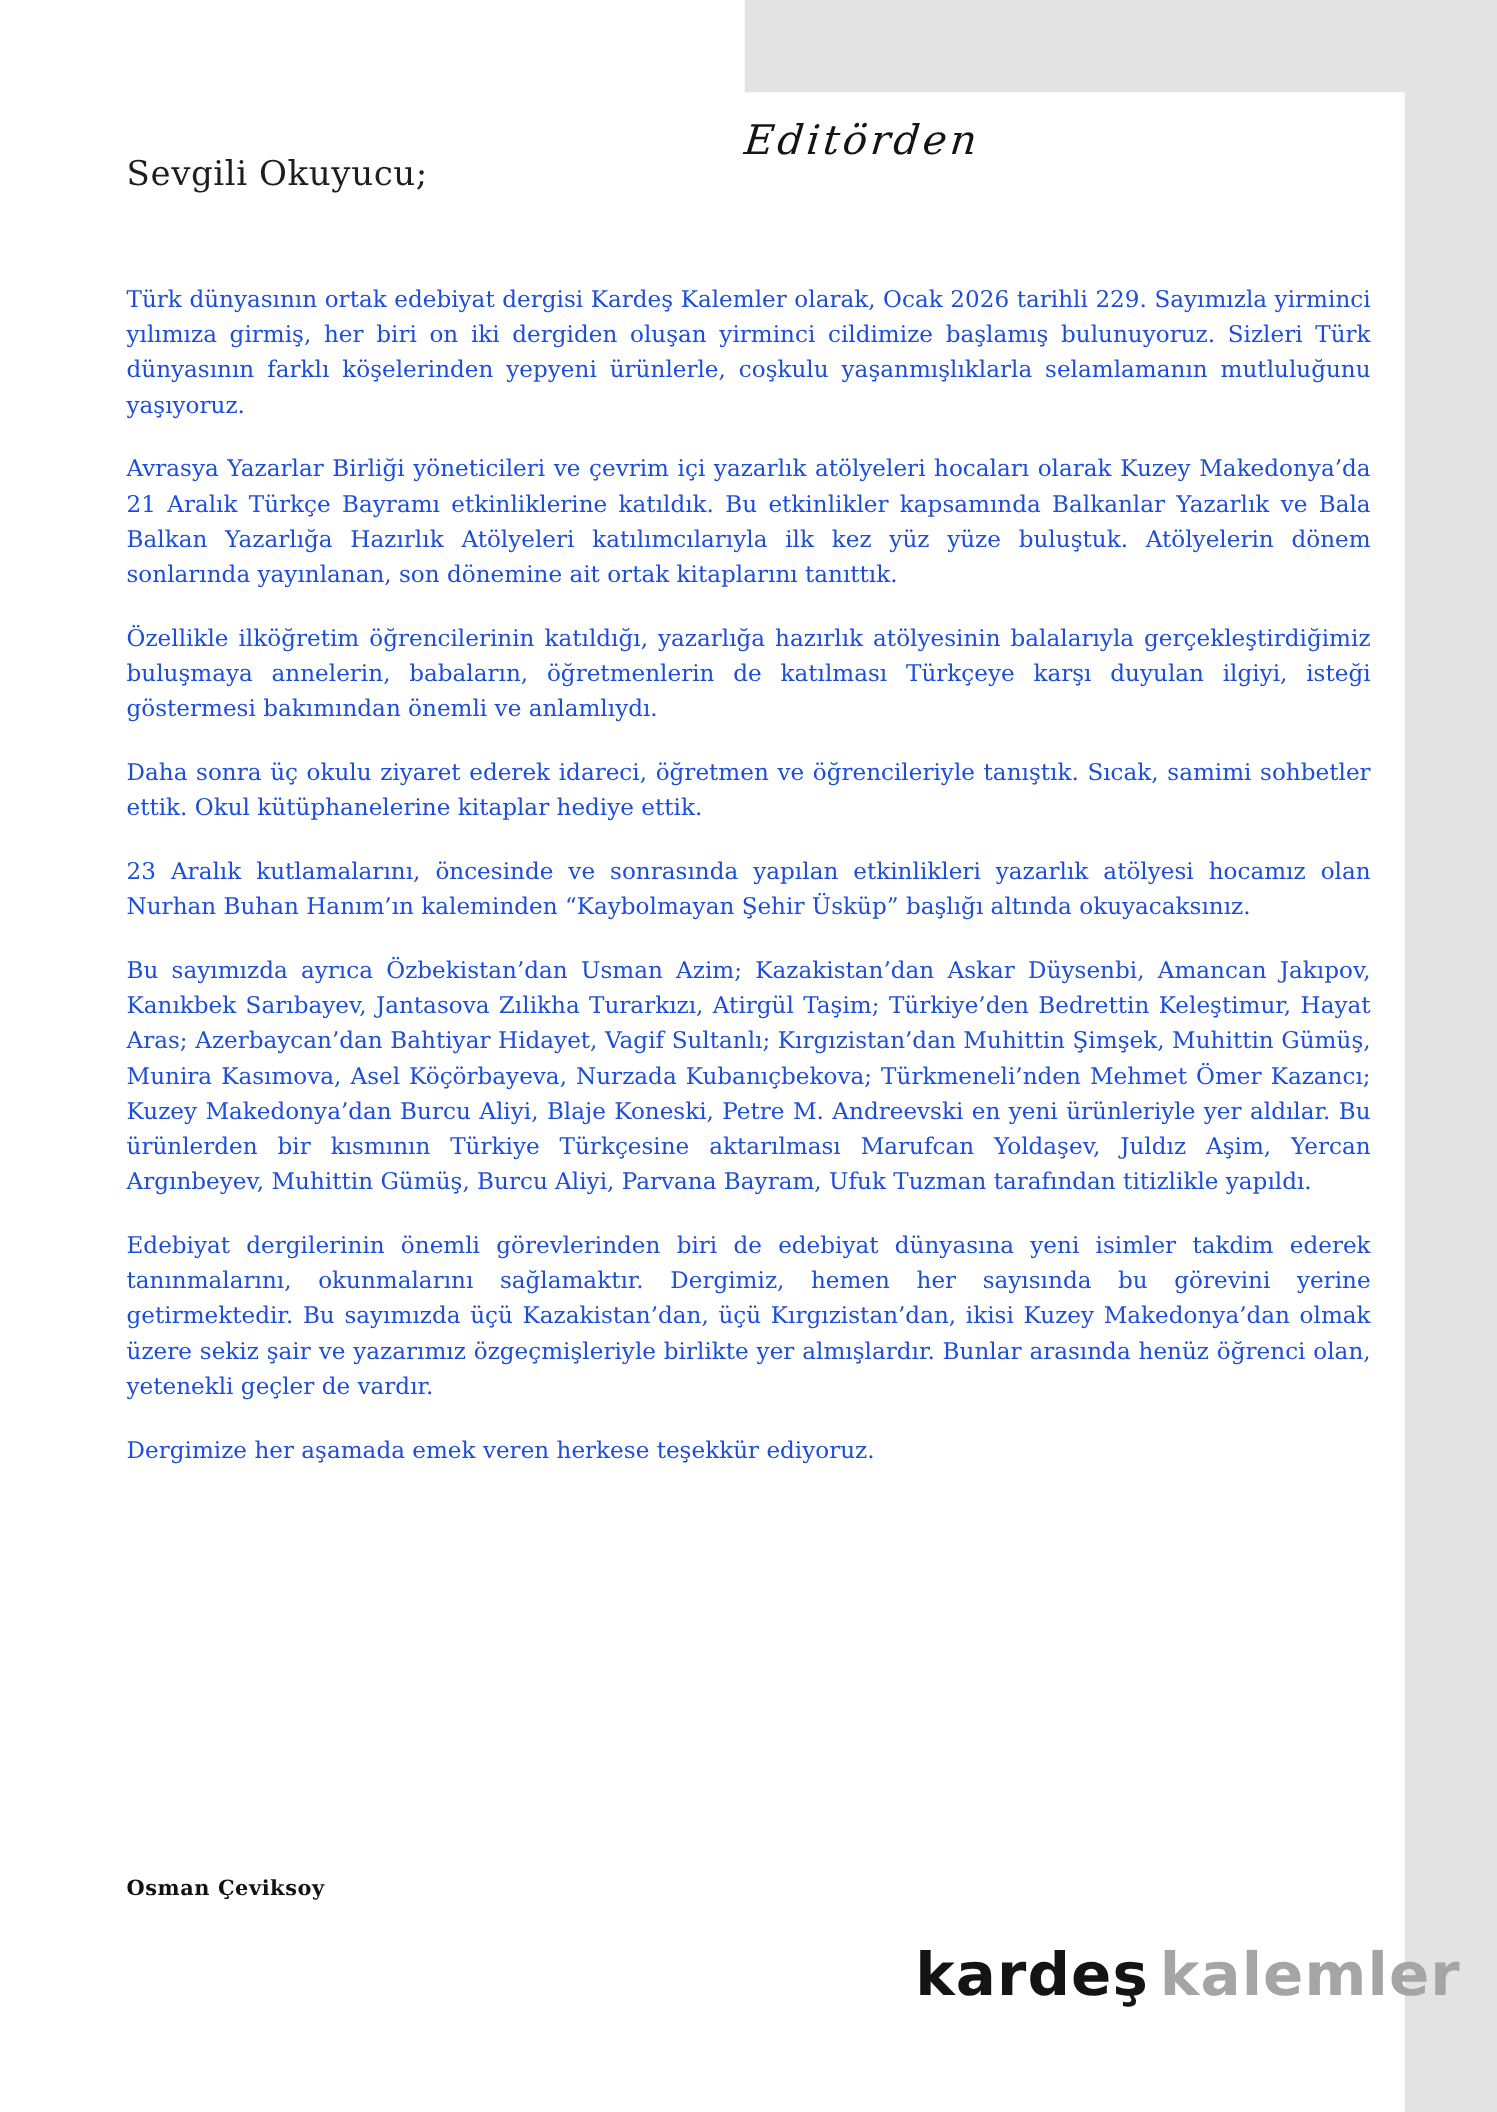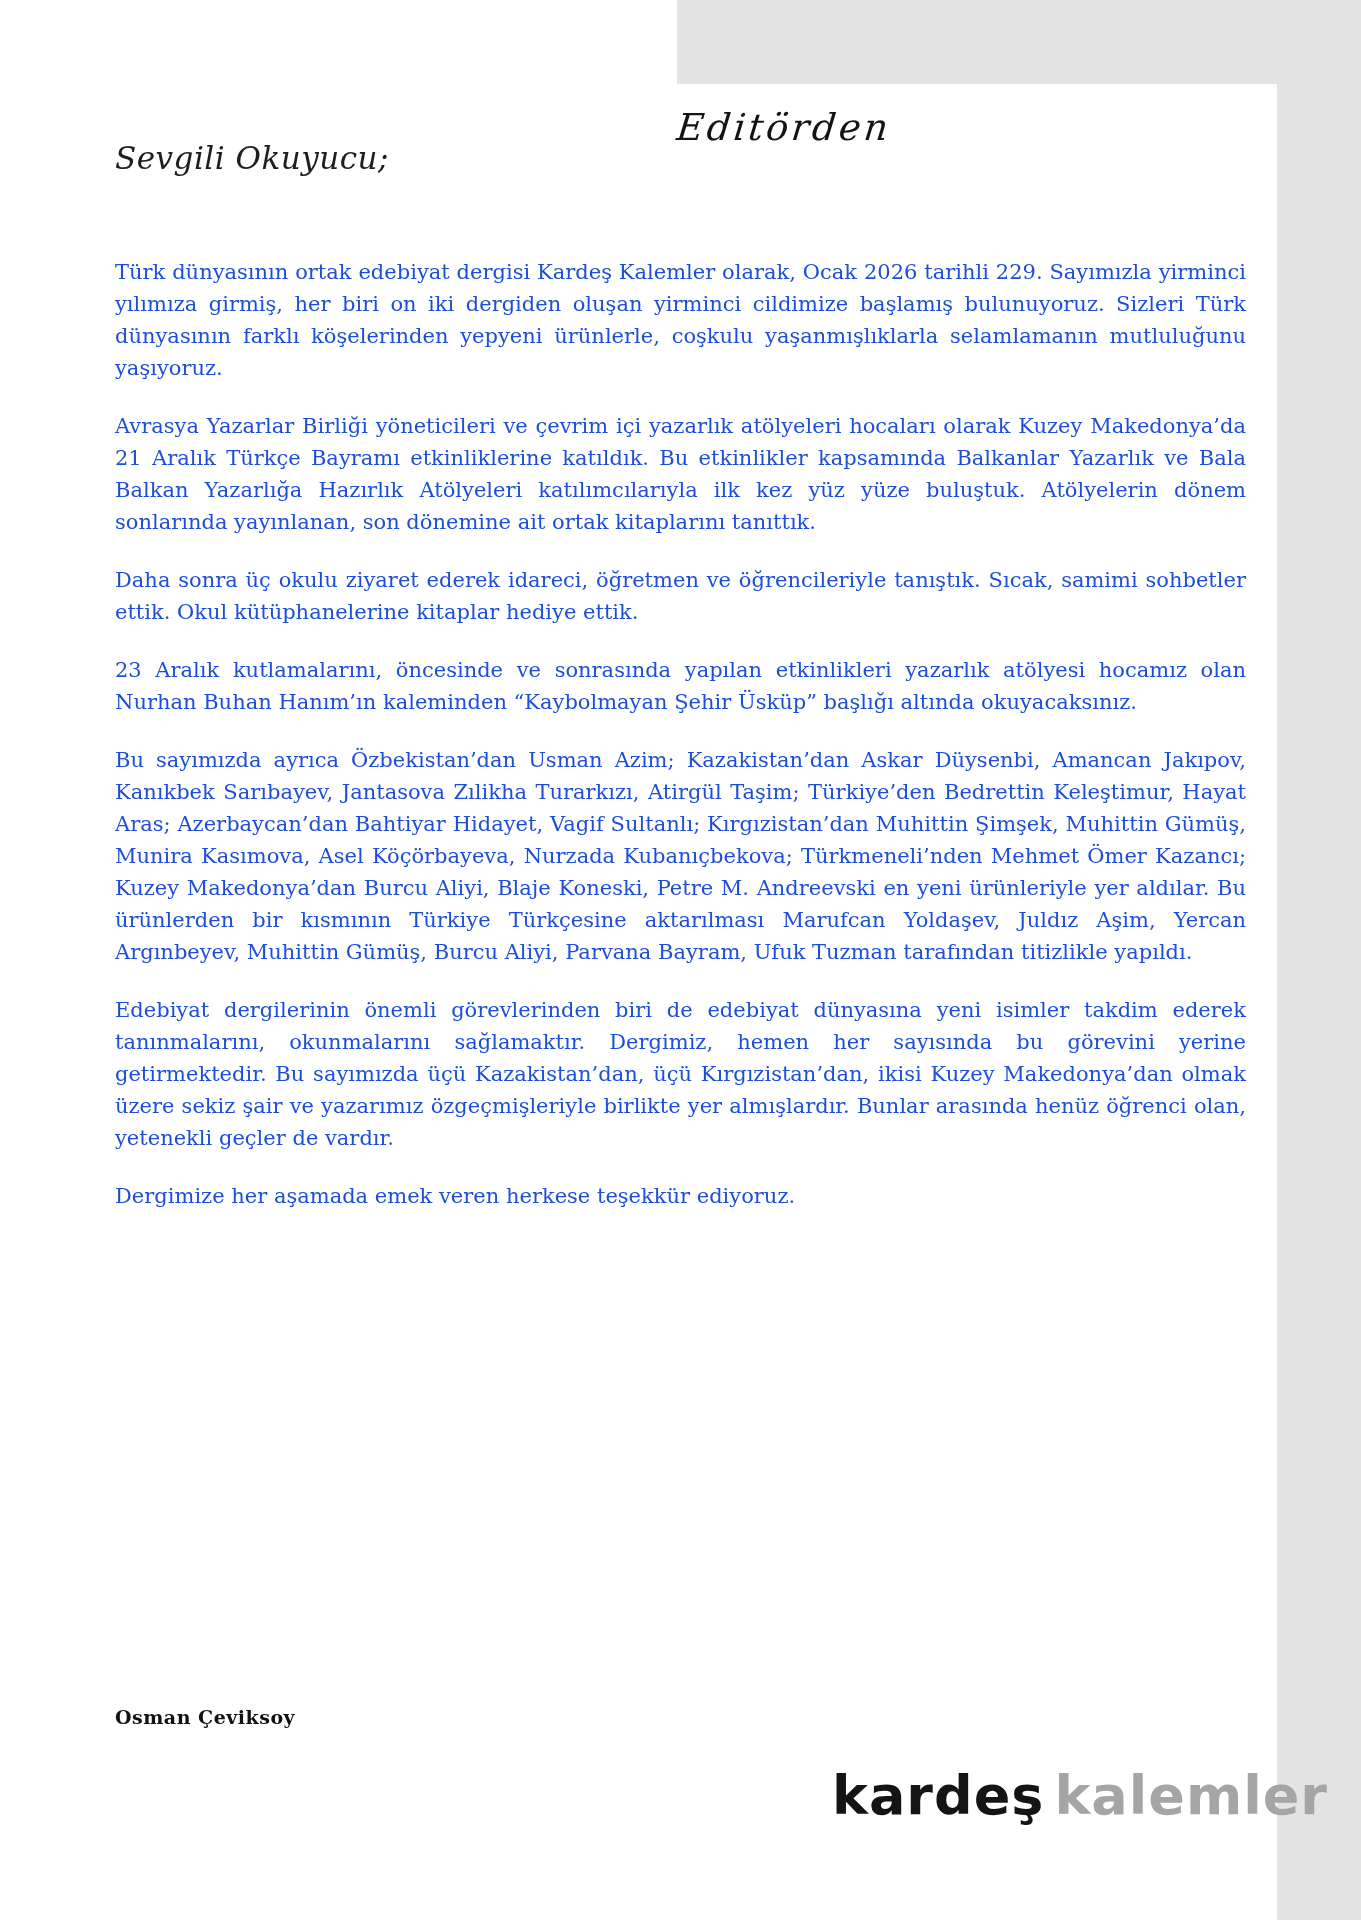--- a/index.html
+++ b/index.html
@@ -42,21 +42,20 @@
     transform: skewX(-6deg);
     color: #141414;
   }
   .greeting {
     position: absolute;
     left: 115px;
     top: 140px;
     font-size: 31px;
     letter-spacing: 0.5px;
     color: #1e1e1e;
-    font-style: italic;
   }
   .body-text {
     position: absolute;
     left: 115px;
     top: 256px;
     width: 1131px;
   }
   .body-text p {
     margin: 0 0 26px 0;
     font-size: 21px;
@@ -95,20 +94,21 @@
   <div class="gray-banner-top"></div>
   <div class="gray-strip-right"></div>
 
   <div class="section-label">Editörden</div>
 
   <div class="greeting">Sevgili Okuyucu;</div>
 
   <div class="body-text">
     <p>Türk dünyasının ortak edebiyat dergisi Kardeş Kalemler olarak, Ocak 2026 tarihli 229. Sayımızla yirminci yılımıza girmiş, her biri on iki dergiden oluşan yirminci cildimize başlamış bulunuyoruz. Sizleri Türk dünyasının farklı köşelerinden yepyeni ürünlerle, coşkulu yaşanmışlıklarla selamlamanın mutluluğunu yaşıyoruz.</p>
     <p>Avrasya Yazarlar Birliği yöneticileri ve çevrim içi yazarlık atölyeleri hocaları olarak Kuzey Makedonya’da 21 Aralık Türkçe Bayramı etkinliklerine katıldık. Bu etkinlikler kapsamında Balkanlar Yazarlık ve Bala Balkan Yazarlığa Hazırlık Atölyeleri katılımcılarıyla ilk kez yüz yüze buluştuk. Atölyelerin dönem sonlarında yayınlanan, son dönemine ait ortak kitaplarını tanıttık.</p>
+    <p>Özellikle ilköğretim öğrencilerinin katıldığı, yazarlığa hazırlık atölyesinin balalarıyla gerçekleştirdiğimiz buluşmaya annelerin, babaların, öğretmenlerin de katılması Türkçeye karşı duyulan ilgiyi, isteği göstermesi bakımından önemli ve anlamlıydı.</p>
     <p>Daha sonra üç okulu ziyaret ederek idareci, öğretmen ve öğrencileriyle tanıştık. Sıcak, samimi sohbetler ettik. Okul kütüphanelerine kitaplar hediye ettik.</p>
     <p>23 Aralık kutlamalarını, öncesinde ve sonrasında yapılan etkinlikleri yazarlık atölyesi hocamız olan Nurhan Buhan Hanım’ın kaleminden “Kaybolmayan Şehir Üsküp” başlığı altında okuyacaksınız.</p>
     <p>Bu sayımızda ayrıca Özbekistan’dan Usman Azim; Kazakistan’dan Askar Düysenbi, Amancan Jakıpov, Kanıkbek Sarıbayev, Jantasova Zılikha Turarkızı, Atirgül Taşim; Türkiye’den Bedrettin Keleştimur, Hayat Aras; Azerbaycan’dan Bahtiyar Hidayet, Vagif Sultanlı; Kırgızistan’dan Muhittin Şimşek, Muhittin Gümüş, Munira Kasımova, Asel Köçörbayeva, Nurzada Kubanıçbekova; Türkmeneli’nden Mehmet Ömer Kazancı; Kuzey Makedonya’dan Burcu Aliyi, Blaje Koneski, Petre M. Andreevski en yeni ürünleriyle yer aldılar. Bu ürünlerden bir kısmının Türkiye Türkçesine aktarılması Marufcan Yoldaşev, Juldız Aşim, Yercan Argınbeyev, Muhittin Gümüş, Burcu Aliyi, Parvana Bayram, Ufuk Tuzman tarafından titizlikle yapıldı.</p>
     <p>Edebiyat dergilerinin önemli görevlerinden biri de edebiyat dünyasına yeni isimler takdim ederek tanınmalarını, okunmalarını sağlamaktır. Dergimiz, hemen her sayısında bu görevini yerine getirmektedir. Bu sayımızda üçü Kazakistan’dan, üçü Kırgızistan’dan, ikisi Kuzey Makedonya’dan olmak üzere sekiz şair ve yazarımız özgeçmişleriyle birlikte yer almışlardır. Bunlar arasında henüz öğrenci olan, yetenekli geçler de vardır.</p>
     <p>Dergimize her aşamada emek veren herkese teşekkür ediyoruz.</p>
   </div>
 
   <div class="signature">Osman Çeviksoy</div>
 
   <div class="logo">

